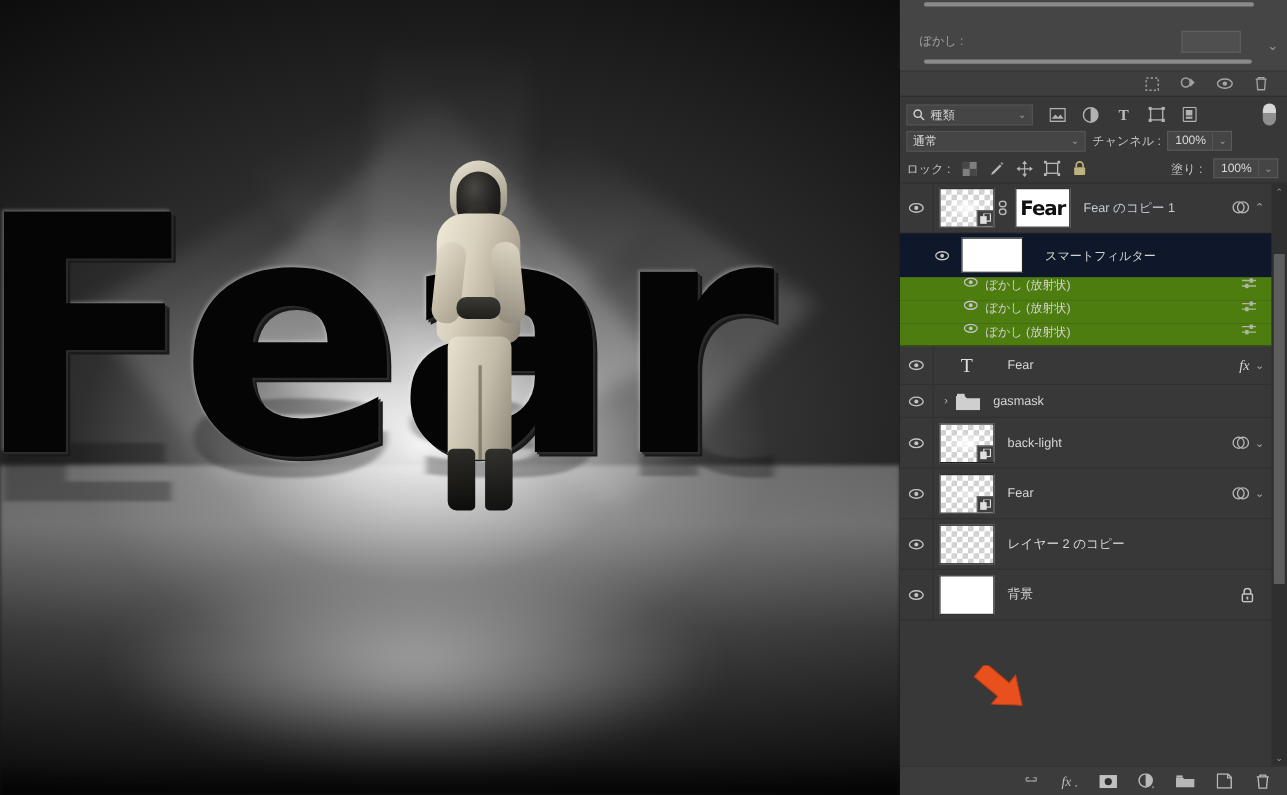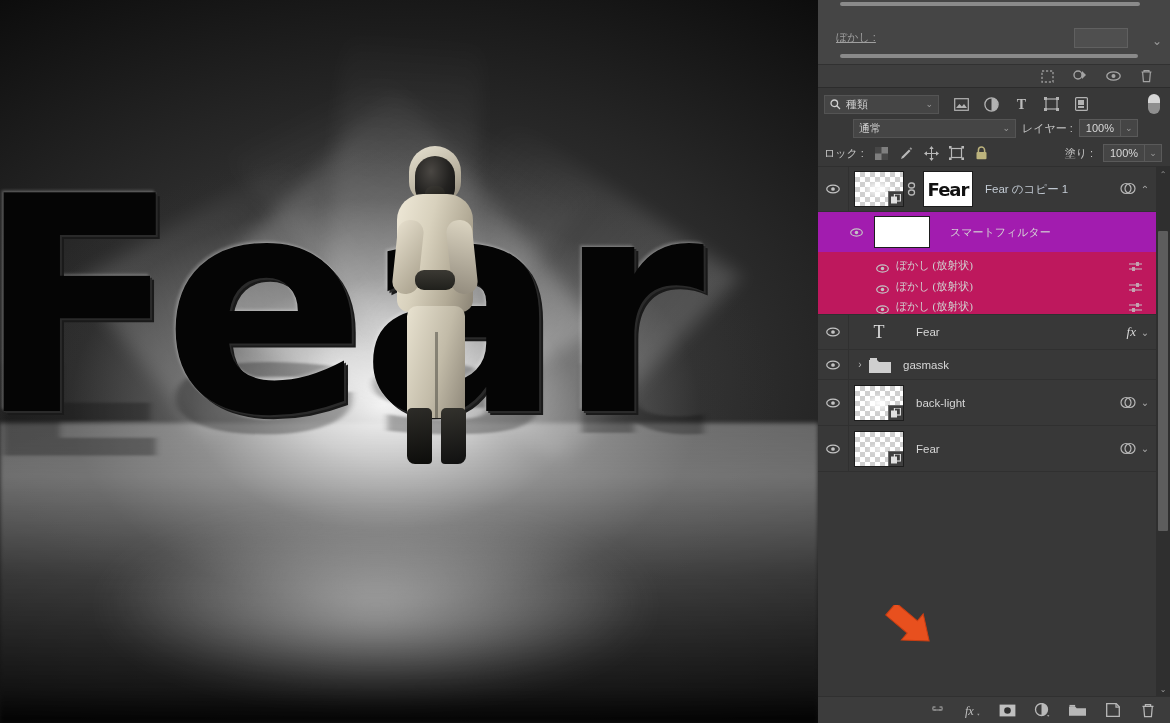--- a/index.html
+++ b/index.html
@@ -112,21 +112,21 @@
   .fig-boot-r{ position:absolute; left:54px; top:262px; width:25px; height:56px;
     background:linear-gradient(170deg,#33322d,#101010); border-radius:5px 5px 8px 4px; }
 
   
   .right { width:352px; height:723px; background:#383838; display:flex; flex-direction:column; }
 
   
   .props { height:64px; background:#454545; position:relative; flex:none; }
   .props .track-top{ position:absolute; left:22px; right:30px; top:2px; height:4px; background:#8a8a8a; border-radius:2px;}
   .props .feather-row{ position:absolute; left:18px; top:30px; right:10px; display:flex; align-items:center;}
-  .props .feather-label{ color:#a0a0a0; font-size:11px;text-decoration:underline;}
+  .props .feather-label{ color:#a0a0a0; font-size:11px;}
   .props .feather-box{ position:absolute; right:42px; top:28px; width:54px; height:20px; background:#4f4f4f; border:1px solid #606060;}
   .props .track-bot{ position:absolute; left:22px; right:32px; bottom:6px; height:4px; background:#8a8a8a; border-radius:2px;}
   .props .chev{ position:absolute; right:8px; top:34px; color:#9a9a9a; font-size:12px;}
 
   .props-footer{
     height:24px; background:#3e3e3e; display:flex; align-items:center;
     justify-content:flex-end; gap:17px; padding-right:16px; flex:none;
     border-top:1px solid #313131; border-bottom:1px solid #2c2c2c;
   }
   .pf-ico{ width:16px; height:16px; opacity:.78; display:flex; align-items:center; justify-content:center;}
@@ -150,21 +150,21 @@
     width:115px; height:19px; background:#454545; border:1px solid #545454;
     display:flex; align-items:center; gap:5px; padding:0 5px; font-size:11px; color:#d2d2d2;
   }
   .kind-select .chev{ margin-left:auto; color:#9a9a9a; font-size:9px;}
   .fb-icons{ display:flex; align-items:center; gap:13px; margin-left:8px; }
   .fb-ico{ width:17px; height:17px; display:flex; align-items:center; justify-content:center; opacity:.85;}
   .fb-toggle{ margin-left:auto; margin-right:4px; width:12px; height:20px;
     background:linear-gradient(#d6d6d6 0 45%, #8f8f8f 45% 100%); border-radius:6px; }
 
   
-  .blendrow{ height:24px; display:flex; align-items:center; padding:0 6px; gap:6px; flex:none;margin-left:29px;}
+  .blendrow{ height:24px; display:flex; align-items:center; padding:0 6px; gap:6px; flex:none;}
   .blend-select{
     width:163px; height:19px; background:#454545; border:1px solid #545454;
     display:flex; align-items:center; padding:0 5px; font-size:11px; color:#d2d2d2;
   }
   .blend-select .chev{ margin-left:auto; color:#9a9a9a; font-size:9px;}
   .lbl{ font-size:11px; color:#c4c4c4; }
   .numfield{
     width:42px; height:18px; background:#454545; border:1px solid #5a5a5a;
     font-size:11px; color:#d8d8d8; display:flex; align-items:center; justify-content:center;
   }
@@ -246,26 +246,26 @@
   .rowchev{ color:#a8a8a8; font-size:10px; width:10px; text-align:center;}
   .fx-mark{ font-family:"Liberation Serif", serif; font-style:italic; font-size:13px; color:#d8d8d8; }
   .lockmark{ color:#c0c0c0; font-size:12px; padding-right:10px; }
 
   .t-ico{ width:50px; margin-left:5px; flex:none; display:flex; align-items:center; justify-content:center;
     font-family:"Liberation Serif", serif; font-size:18px; color:#ddd; }
   .grp-chev{ width:14px; margin-left:4px; flex:none; text-align:center; color:#b4b4b4; font-size:10px;}
   .folder{ width:22px; height:16px; flex:none; margin-left:2px;}
 
   
-  .sf-row{ display:flex; align-items:flex-end; height:21px; background:#be185d;font-family:Liberation Serif, serif; }
+  .sf-row{ display:flex; align-items:flex-start; height:21px; background:#4d7c0f; }
   .sf-indent{ width:28px; flex:none;}
   .sf-eye{ width:20px; display:flex; align-items:center; justify-content:center; flex:none;}
   .sf-label{ font-size:11px; color:#d0d0d0; margin-left:4px;}
   .sf-right{ margin-left:auto; padding-right:14px; opacity:.8;}
-  .sf-mask-row{ display:flex; align-items:center; height:40px; background:#a21caf;}
+  .sf-mask-row{ display:flex; align-items:center; height:40px; background:#0f172a;}
   .sf-mask-thumb{ width:56px; height:32px; background:#fff; border:1px solid #1d1d1d; margin-left:8px; flex:none;}
   .sf-mask-label{ font-size:11px; color:#d4d4d4; margin-left:20px;}
 
   .arrow-annot{
     position:absolute; left:883px; top:605px; width:54px; height:40px; z-index:60; pointer-events:none;
   }
 
   
   .vscroll{ position:absolute; right:0; top:0; bottom:0; width:14px; background:#2f2f2f;
     display:flex; flex-direction:column; align-items:center; }
@@ -401,21 +401,21 @@
         </span>
       </div>
       <div class="fb-toggle"></div>
     </div>
 
     <div class="blendrow">
       <div class="blend-select">
         <span>通常</span>
         <span class="chev">⌄</span>
       </div>
-      <span class="lbl">レイヤー :</span>
+      <span class="lbl">チャンネル :</span>
       <div style="display:flex;">
         <div class="numfield">100%</div>
         <div class="numchev">⌄</div>
       </div>
     </div>
 
     <div class="lockrow">
       <span class="lbl">ロック :</span>
       <span class="lock-ico">
         <svg width="13" height="13" viewBox="0 0 13 13">
@@ -660,23 +660,52 @@
             <span class="so-ind">
               <svg width="16" height="13" viewBox="0 0 16 13">
                   <circle cx="6" cy="6.5" r="5" fill="none" stroke="#cdcdcd" stroke-width="1.2"></circle>
                   <circle cx="10" cy="6.5" r="5" fill="none" stroke="#cdcdcd" stroke-width="1.2"></circle>
                 </svg>
             </span>
             <span class="rowchev">⌄</span>
           </div>
         </div>
 
-
-
-
+        <div class="lrow">
+          <div class="eye-cell">
+            <svg class="eye" viewBox="0 0 15 10">
+                <ellipse cx="7.5" cy="5" rx="6.7" ry="4.2" fill="none" stroke="#c4c4c4" stroke-width="1.3"></ellipse>
+                <circle cx="7.5" cy="5" r="2" fill="#c4c4c4"></circle>
+              </svg>
+          </div>
+          <div class="thumb"></div>
+          <div class="lname">レイヤー 2 のコピー</div>
+        </div>
+
+
+
+        <div class="lrow">
+          <div class="eye-cell">
+            <svg class="eye" viewBox="0 0 15 10">
+                <ellipse cx="7.5" cy="5" rx="6.7" ry="4.2" fill="none" stroke="#c4c4c4" stroke-width="1.3"></ellipse>
+                <circle cx="7.5" cy="5" r="2" fill="#c4c4c4"></circle>
+              </svg>
+          </div>
+          <div class="thumb solid-white"></div>
+          <div class="lname">背景</div>
+          <div class="rowright">
+            <span class="lockmark">
+              <svg width="12" height="14" viewBox="0 0 12 14">
+                  <path d="M3 6V4a3 3 0 0 1 6 0v2" fill="none" stroke="#c4c4c4" stroke-width="1.4"></path>
+                  <rect x="1.4" y="6" width="9.2" height="7" rx="1" fill="none" stroke="#c4c4c4" stroke-width="1.3"></rect>
+                  <rect x="5.2" y="8.4" width="1.6" height="2.6" fill="#c4c4c4"></rect>
+                </svg>
+            </span>
+          </div>
+        </div>
 
       </div>
 
       <div class="vscroll">
         <div class="vs-arrow">⌃</div>
         <div class="vs-track">
           <div class="vs-thumb"></div>
         </div>
         <div class="vs-arrow">⌄</div>
       </div>

